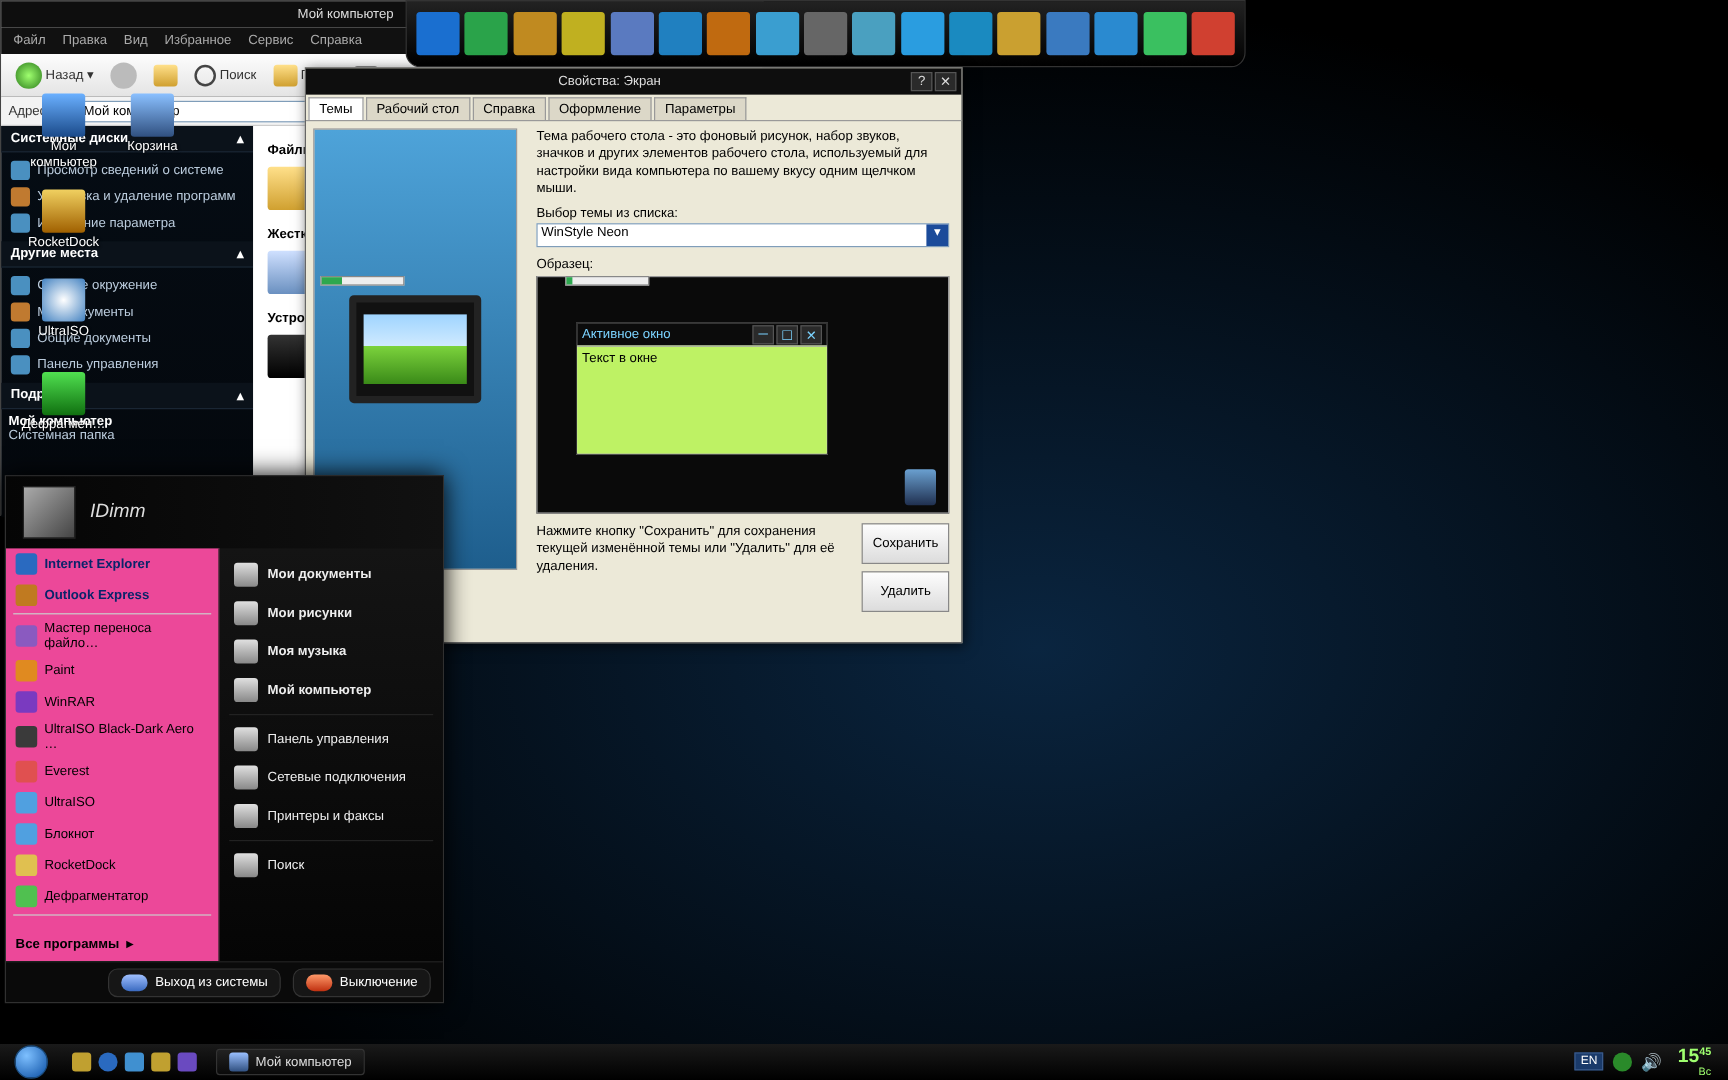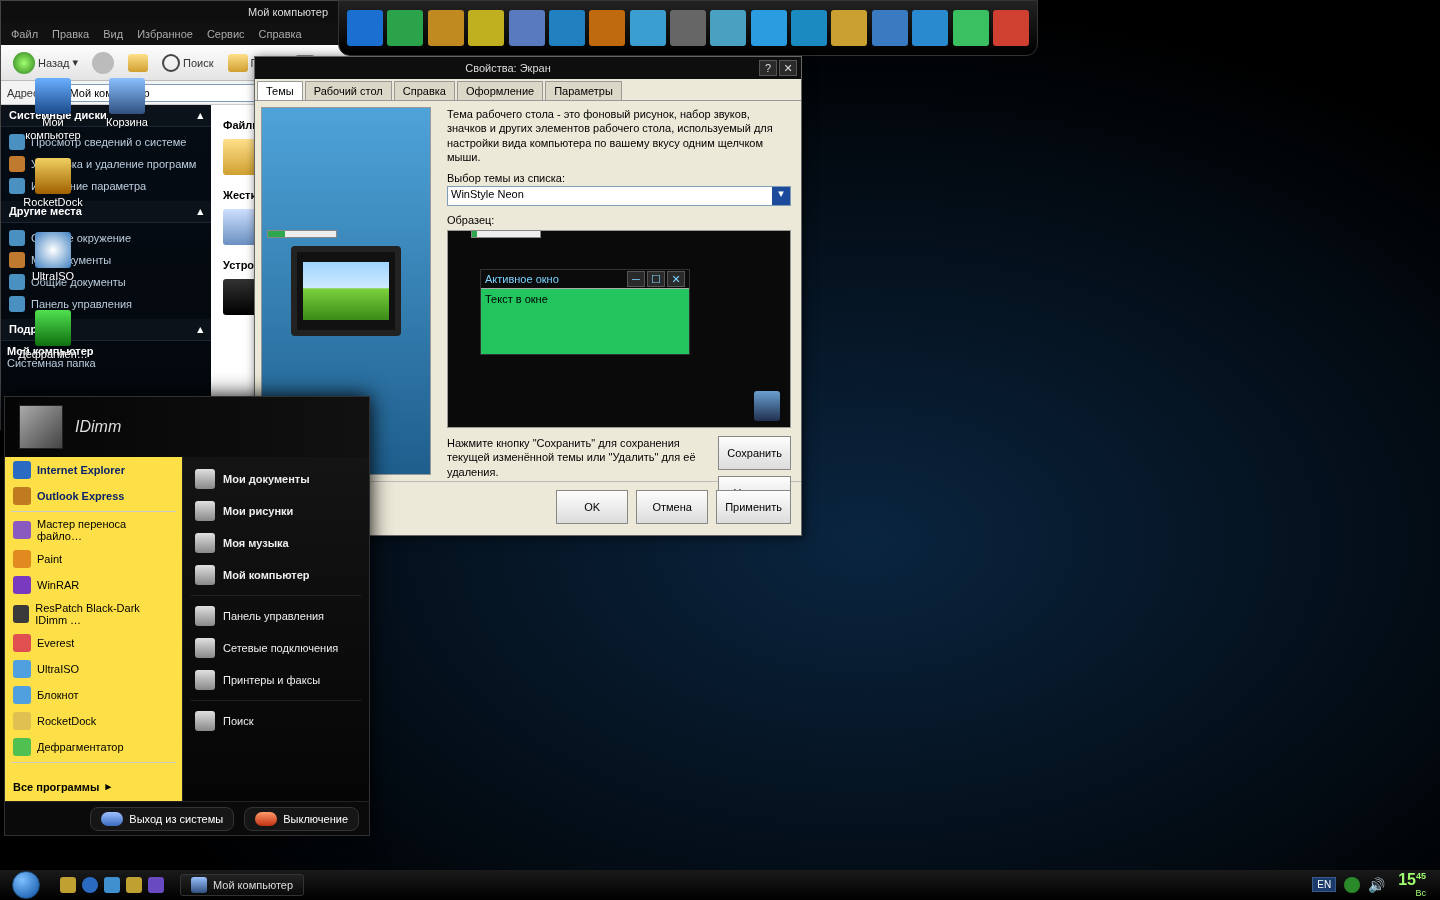--- a/index.html
+++ b/index.html
@@ -27,21 +27,21 @@
 
 #display-props { left:254px; top:56px; width:548px; height:480px; }
 #display-props .body { display:flex; height:380px; }
 #display-props .preview { width:170px; background:linear-gradient(#4ea3d9,#1e5e8d); border:1px solid #999; margin:6px; display:flex; align-items:center; justify-content:center; }
 #display-props .rpane { flex:1; padding:6px 10px; color:#000; font-size:11px; }
 .theme-select { width:100%; height:20px; border:1px solid #7f9db9; background:#fff; color:#000; font-size:11px; margin-top:2px; padding:1px 18px 1px 3px; position:relative; }
 .theme-select .dd { position:absolute; right:0; top:0; width:18px; height:18px; background:#1b4b9a; color:#fff; text-align:center;}
 .sample-box { border:1px solid #999; height:198px; margin-top:4px; background:#0a0a0a; position:relative; }
 .sample-active { position:absolute; left:32px; top:38px; width:210px; background:#fff; border:1px solid #333; }
 .sample-active .titlebar { background:#0b0b0b; color:#7bd3ff; height:18px; justify-content:center; }
-.sample-active .inner { height:66px; padding:4px; font-size:11px; color:#000; border-top:1px solid #aaa; background:#22c55e; }
+.sample-active .inner { height:90px; padding:4px; font-size:11px; color:#000; border-top:1px solid #aaa; background:#bef264; }
 
 .btn { display:inline-flex; align-items:center; justify-content:center; min-width:72px; height:34px; background:linear-gradient(#fdfdfd,#dcdcdc); border:1px solid #888; color:#000; font-size:11px; cursor:pointer; padding:0 8px;}
 .btn-row { display:flex; gap:8px; justify-content:flex-end; padding:8px 10px; border-top:1px solid #bbb;}
 
 
 #explorer { left:802px; top:56px; width:636px; height:430px; background:#fff; border:1px solid #444;}
 #explorer .menubar { height:22px; background:#111; color:#aaa; display:flex; gap:14px; padding:0 10px; align-items:center; font-size:11px;}
 #explorer .toolbar { height:36px; background:linear-gradient(#fdfdfd,#e4e4e4); border-bottom:1px solid #bbb; display:flex; align-items:center; gap:6px; padding:0 8px; color:#333;}
 .tb-btn { display:flex; align-items:center; gap:3px; padding:3px 4px; cursor:pointer; font-size:11px;}
 #explorer .addr { height:24px; background:#f3f3f3; border-bottom:1px solid #ccc; display:flex; align-items:center; padding:0 6px; gap:4px; color:#333;}
@@ -62,21 +62,21 @@
 .fv-item .txt { font-size:11px; color:#000; }
 .usage { width:70px; height:8px; border:1px solid #888; margin-top:2px; background:#eee; position:relative;}
 .usage .fill { position:absolute; left:0; top:0; bottom:0; background:#2da84f;}
 
 
 #startmenu { position:absolute; left:4px; top:396px; width:366px; height:440px; background:#0d0d0d; border:1px solid #303030; box-shadow:0 0 20px #000; display:flex; flex-direction:column;}
 #sm-top { height:60px; background:linear-gradient(90deg,#050505,#111); display:flex; align-items:center; gap:12px; padding:0 14px;}
 #sm-top .avatar { width:44px; height:44px; background:#555; border:1px solid #222; background:linear-gradient(135deg,#aaa,#444);}
 #sm-top .uname { font-size:16px; font-style:italic; color:#ddd;}
 #sm-cols { flex:1; display:flex; }
-#sm-left { width:178px; background:#fde047; color:#000; display:flex; flex-direction:column; border-right:1px solid #222;}
+#sm-left { width:178px; background:#ec4899; color:#000; display:flex; flex-direction:column; border-right:1px solid #222;}
 .sm-l-item { display:flex; align-items:center; gap:6px; padding:4px 8px; font-size:11px; cursor:pointer;}
 .sm-l-item .mi{width:18px;height:18px;}
 .sm-l-item.pin { font-weight:bold; color:#0a246a;}
 .sm-l-sep { height:1px; background:#ccc; margin:2px 6px;}
 #sm-allprog { margin-top:auto; padding:8px; font-weight:bold; color:#000; display:flex; align-items:center; gap:6px; cursor:pointer;}
 #sm-right { flex:1; background:linear-gradient(#141414,#050505); padding:6px 0; color:#eee;}
 .sm-r-item { display:flex; align-items:center; gap:8px; padding:6px 12px; font-size:11px; cursor:pointer;}
 .sm-r-item.bold { font-weight:bold;}
 .sm-r-item .mi{width:20px;height:20px;}
 .sm-r-sep{height:1px;background:#222;margin:4px 8px;}
@@ -218,25 +218,20 @@
       </div>
       <div style="margin-top:8px;display:flex;gap:10px;align-items:flex-start">
         <div style="flex:1;line-height:1.3">Нажмите кнопку "Сохранить" для сохранения текущей изменённой темы или "Удалить" для её удаления.</div>
         <div style="display:flex;flex-direction:column;gap:6px">
           <span class="btn">Сохранить</span>
           <span class="btn">Удалить</span>
         </div>
       </div>
     </div>
   </div>
-  <div class="btn-row">
-    <span class="btn">OK</span>
-    <span class="btn">Отмена</span>
-    <span class="btn">Применить</span>
-  </div>
 </div>
 
 <div id="explorer">
   <div class="titlebar">
     <span class="title">Мой компьютер</span>
     <span class="ctl">─</span>
     <span class="ctl">☐</span>
     <span class="ctl">✕</span>
   </div>
   <div class="menubar" id="ex-menu">
@@ -408,21 +403,21 @@
           <div class="sm-l-item">
             <span class="mi ic" style="background:#e08a20"></span>
             <span>Paint</span>
           </div>
           <div class="sm-l-item">
             <span class="mi ic" style="background:#7a3ac0"></span>
             <span>WinRAR</span>
           </div>
           <div class="sm-l-item">
             <span class="mi ic" style="background:#3a3a3a"></span>
-            <span>ResPatch Black-Dark IDimm …</span>
+            <span>UltraISO Black-Dark Aero …</span>
           </div>
           <div class="sm-l-item">
             <span class="mi ic" style="background:#e05050"></span>
             <span>Everest</span>
           </div>
           <div class="sm-l-item">
             <span class="mi ic" style="background:#50a0e0"></span>
             <span>UltraISO</span>
           </div>
           <div class="sm-l-item">

